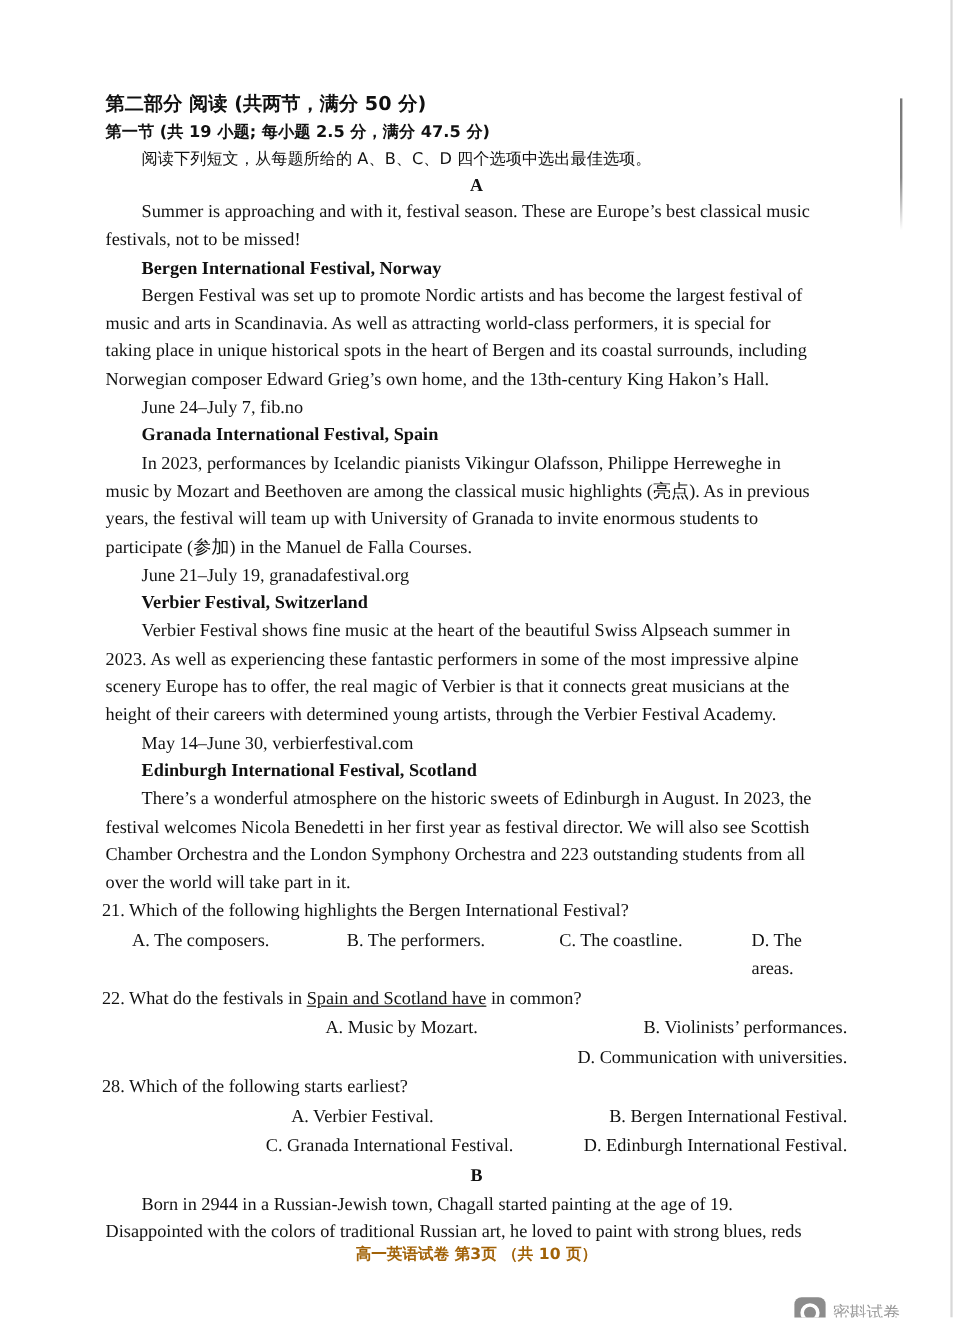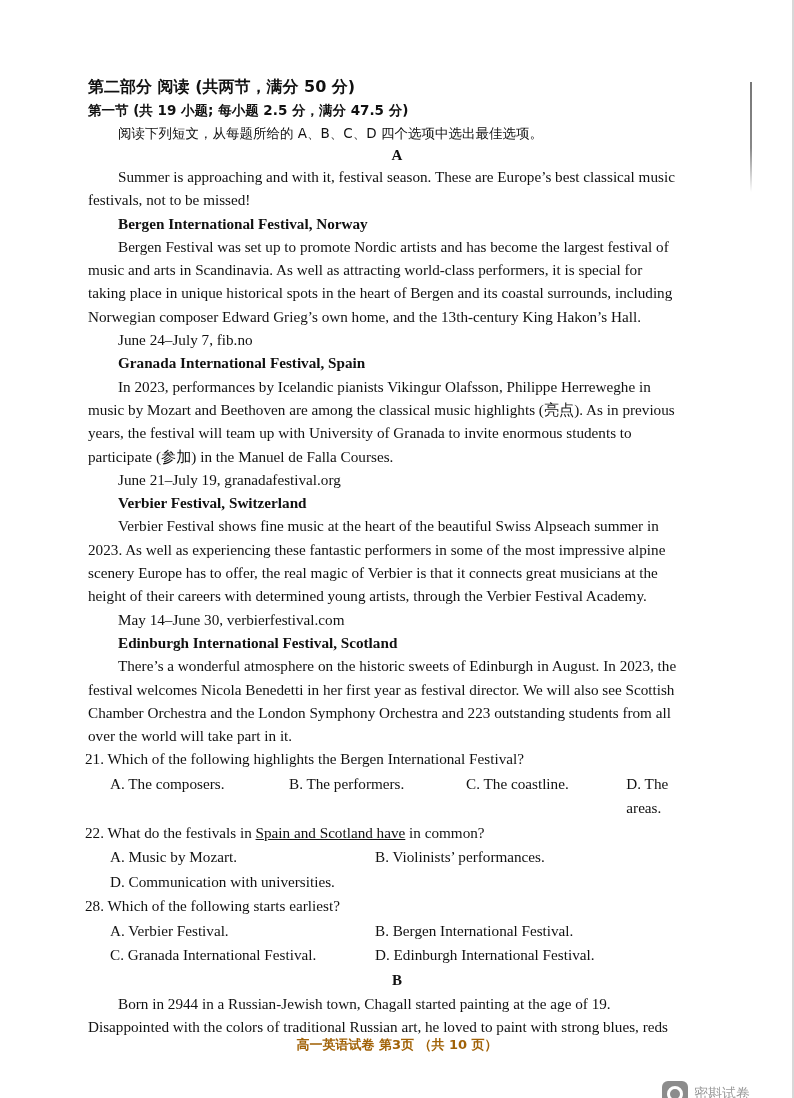--- a/index.html
+++ b/index.html
@@ -26,21 +26,21 @@
   .cn-inst { font-family: "DejaVu Sans", sans-serif; font-size: 13.5px; height: 23px; line-height: 23px; padding-left: 30px; }
   .section-letter { text-align: center; font-weight: bold; font-size: 15px; height: 20px; line-height: 20px; }
   .para { font-size: 15.2px; line-height: 23.3px; text-align: justify; text-align-last: left; }
   .indent { text-indent: 30px; }
   .festival-title { font-weight: bold; padding-left: 30px; font-size: 15.2px; line-height: 23.3px; }
   .dates { padding-left: 30px; font-size: 15.2px; line-height: 23.3px; }
   .question { font-size: 15.2px; line-height: 24.5px; margin-left: -3px; }
   .options-4 { display: flex; padding-left: 22px; font-size: 15.2px; line-height: 24.5px; gap: 24px; }
   .options-4 span { display: inline-block; }
   .opt-a4 { width: 157px; } .opt-b4 { width: 155px; } .opt-c4 { width: 138px; }
-  .options-2 { display: flex; padding-left: 22px; font-size: 15.2px; line-height: 24.5px; }
+  .options-2 { display: flex; padding-left: 22px; font-size: 15.2px; line-height: 24.5px; justify-content: flex-end; }
   .opt-left { width: 265px; }
   .underline { text-decoration: underline; }
   .footer {
     position: absolute; top: 1036px; left: 0; width: 794px; text-align: center;
     font-family: "DejaVu Sans", sans-serif; font-weight: bold; font-size: 13px; color: #a16207;
   }
   .watermark {
     position: absolute; left: 662px; top: 1081px; display: flex; align-items: center; gap: 6px;
     color: #9a9a9a; font-family: "DejaVu Sans", sans-serif; font-size: 14px;
   }

